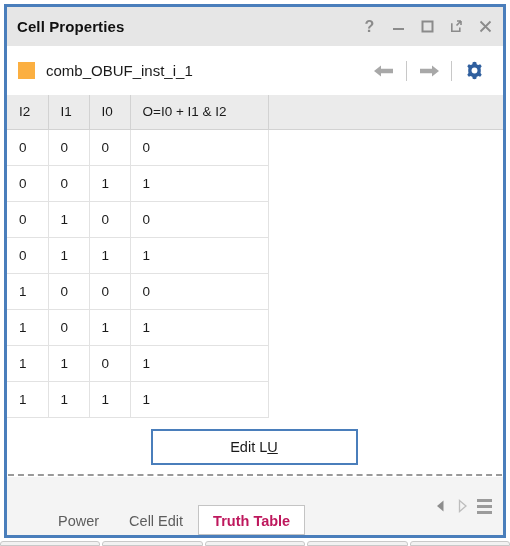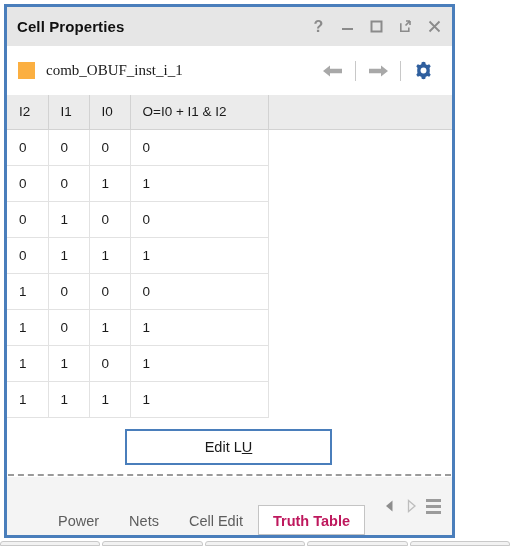--- a/index.html
+++ b/index.html
@@ -14,21 +14,21 @@
     height: 546px;
     overflow: hidden;
     background: #ffffff;
   }
 
   
   .window {
     position: absolute;
     left: 4px;
     top: 4px;
-    width: 451px;
+    width: 502px;
     height: 534px;
     border: 3px solid #4a7ebb;
     box-sizing: border-box;
     background: #ffffff;
     display: flex;
     flex-direction: column;
   }
 
   
   .titlebar {
@@ -92,21 +92,20 @@
     height: 17px;
     background: #fbaf41;
     flex: 0 0 auto;
   }
   .obj-name {
     font-size: 15px;
     color: #1a1a1a;
     white-space: nowrap;
     overflow: hidden;
     text-overflow: ellipsis;
-    font-family: Liberation Serif, serif;
   }
   .obj-right {
     display: flex;
     align-items: center;
     flex: 0 0 auto;
   }
   .nav-btn {
     width: 32px;
     height: 28px;
     display: flex;
@@ -416,21 +415,20 @@
       <div class="lut-button">
         <span>Edit L</span>
           <span class="mnemonic">U</span>
       </div>
     </div>
 
     <div class="dashed-divider"></div>
 
     <div class="tabstrip">
       <div class="tab">Power</div>
-      <div class="tab">Nets</div>
       <div class="tab">Cell Edit</div>
       <div class="tab active">Truth Table</div>
       <div class="tab-spacer"></div>
       <div class="tab-nav">
         <svg width="13" height="14" viewBox="0 0 13 14">
             <path d="M9.5 1.5 L3 7 L9.5 12.5 Z" fill="#8d8d8d"></path>
           </svg>
       </div>
       <div class="tab-nav">
         <svg width="13" height="14" viewBox="0 0 13 14">

